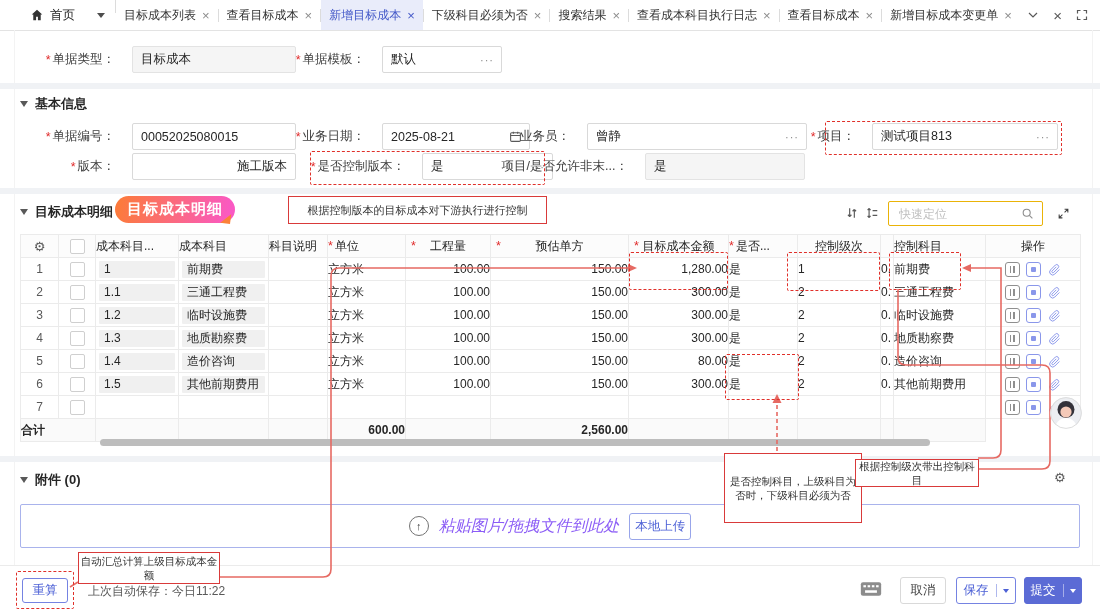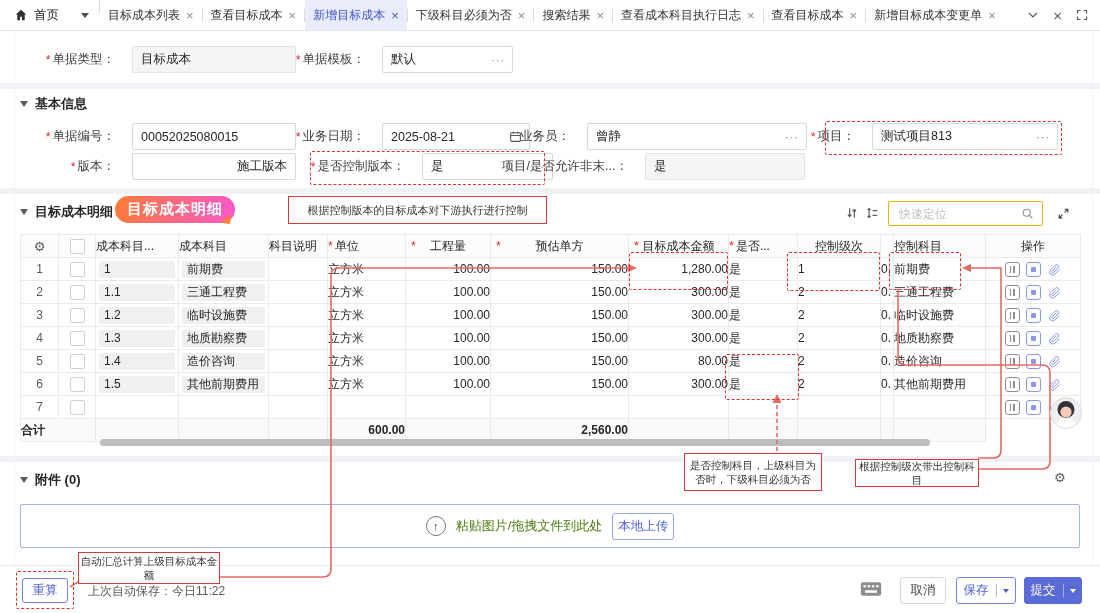--- a/index.html
+++ b/index.html
@@ -2,21 +2,21 @@
 <html><head>
 <meta charset="utf-8">
 <style>
   html,body{margin:0;padding:0;background:#e9e9e9;}
   .screen{position:relative;width:1100px;height:613px;background:#fff;overflow:hidden;
     font-family:"Liberation Sans","DejaVu Sans",sans-serif;font-size:12px;color:#262626;}
   .abs{position:absolute;}
   
   .tabbar{position:absolute;left:0;top:0;width:1100px;height:30px;background:#fff;
     border-bottom:1px solid #e3e3e3;display:flex;align-items:stretch;}
-  .home{display:flex;align-items:center;gap:6px;padding:0 10px 0 14px;cursor:pointer;text-align:center;}
+  .home{display:flex;align-items:center;gap:6px;padding:0 10px 0 30px;cursor:pointer;text-align:center;}
   .home-label{font-size:12.5px;color:#262626;}
   .caret-down{width:0;height:0;border-left:4px solid transparent;border-right:4px solid transparent;border-top:5px solid #4d4d4d;margin-left:16px;}
   .tabs{display:flex;align-items:center;overflow:hidden;flex:1;}
   .tab-sep{width:1px;height:13px;background:#dcdcdc;flex:none;}
   .tab{display:flex;align-items:center;gap:6px;padding:0 8px;height:30px;cursor:pointer;flex:none;color:#333;text-align:center;}
   .tab .tab-label{font-size:12px;white-space:nowrap;}
   .tab .tab-close{color:#8c8c8c;font-size:13px;line-height:1;}
   .tab.active{background:#e9ecfa;color:#4358c8;}
   .tab.active .tab-close{color:#4358c8;}
   .tabbar-right{display:flex;align-items:center;gap:14px;padding:0 12px;color:#595959;}
@@ -81,21 +81,21 @@
     border:7px solid transparent;border-top-color:#fb8138;transform:rotate(-38deg);}
   
   .dashbox{position:absolute;border:1.6px dashed #e0302a;border-radius:2px;z-index:41;pointer-events:none;}
   .notebox{position:absolute;border:1.6px solid #d93a3a;background:#fff;color:#333;z-index:42;
     display:flex;align-items:center;justify-content:center;text-align:center;line-height:1.35;pointer-events:none;}
   .overlay{position:absolute;left:0;top:0;z-index:40;pointer-events:none;}
   
   .upload{position:absolute;left:20px;top:504px;width:1060px;height:44px;border:1px solid #a9b3ec;border-radius:2px;
     background:#fff;display:flex;align-items:center;justify-content:center;gap:10px;box-sizing:border-box;}
   .upcircle{width:18px;height:18px;border:1px solid #737373;border-radius:50%;display:flex;align-items:center;justify-content:center;font-size:11px;color:#404040;}
-  .uphint{font-size:13px;color:#4d7c0f;}
+  .uphint{font-size:16px;color:#8b5cf6;font-style:italic;}
   .btn{display:flex;align-items:center;justify-content:center;border-radius:3px;box-sizing:border-box;cursor:pointer;font-size:12.5px;}
   .btn-upload{width:62px;height:27px;border:1px solid #98a5ea;color:#4d61d6;background:#fff;}
   
   .footer{position:absolute;left:0;top:565px;width:1100px;height:48px;background:#fff;border-top:1px solid #ebebeb;}
   .btn-recalc{position:absolute;left:22px;top:12px;width:46px;height:25px;border:1px solid #7583e2;color:#4d61d6;background:#fff;}
   .autosave{position:absolute;left:88px;top:17px;color:#595959;font-size:12px;}
   .btn-cancel{position:absolute;left:900px;top:11px;width:46px;height:27px;border:1px solid #d9d9d9;color:#404040;background:#fff;}
   .btn-save{position:absolute;left:956px;top:11px;width:60px;height:27px;border:1px solid #7583e2;color:#4d61d6;background:#fff;gap:0;}
   .btn-submit{position:absolute;left:1024px;top:11px;width:58px;height:27px;background:#5b6bd5;color:#ffffff;border:1px solid #5b6bd5;}
   .btn-divider{width:1px;height:13px;background:currentColor;opacity:.45;margin:0 6px 0 7px;}
@@ -183,21 +183,21 @@
       </label>
     <div class="fctl disabled" style="width:164px;">
         <span class="fval">目标成本</span>
       </div>
   </div>
   <div class="field" style="left:295px;top:46px;">
     <label class="flabel" style="width:70px;">
         <span class="req">*</span>
         <span class="lt">单据模板</span>
       </label>
-    <div class="fctl" style="width:131px;">
+    <div class="fctl" style="width:120px;">
         <span class="fval">默认</span>
         <span class="suffix">···</span>
       </div>
   </div>
 
   <div class="sec-head" style="left:20px;top:95px;">
     <span class="tri"></span>
     <span>基本信息</span>
   </div>
 
@@ -586,21 +586,21 @@
   <div class="dashbox" style="left:825px;top:121px;width:235px;height:32px;"></div>
   <div class="dashbox" style="left:629px;top:252px;width:97px;height:36px;"></div>
   <div class="dashbox" style="left:787px;top:252px;width:91px;height:37px;"></div>
   <div class="dashbox" style="left:889px;top:252px;width:70px;height:36px;"></div>
   <div class="dashbox" style="left:725px;top:354px;width:72px;height:44px;"></div>
   <div class="dashbox" style="left:16px;top:571px;width:56px;height:36px;"></div>
 
   <div class="notebox" style="left:288px;top:196px;width:257px;height:26px;font-size:11px;">
       <span>根据控制版本的目标成本对下游执行进行控制</span>
     </div>
-  <div class="notebox" style="left:684px;top:453px;width:128px;height:36px;font-size:10.5px;padding:0 4px;">
+  <div class="notebox" style="left:724px;top:453px;width:128px;height:36px;font-size:10.5px;padding:16px 4px;">
       <span>是否控制科目，上级科目为否时，下级科目必须为否</span>
     </div>
   <div class="notebox" style="left:855px;top:459px;width:122px;height:26px;font-size:10.5px;">
       <span>根据控制级次带出控制科目</span>
     </div>
   <div class="notebox" style="left:78px;top:552px;width:140px;height:30px;font-size:10.5px;">
       <span>自动汇总计算上级目标成本金额</span>
     </div>
 
   <svg class="overlay" width="1100" height="613" viewBox="0 0 1100 613">

